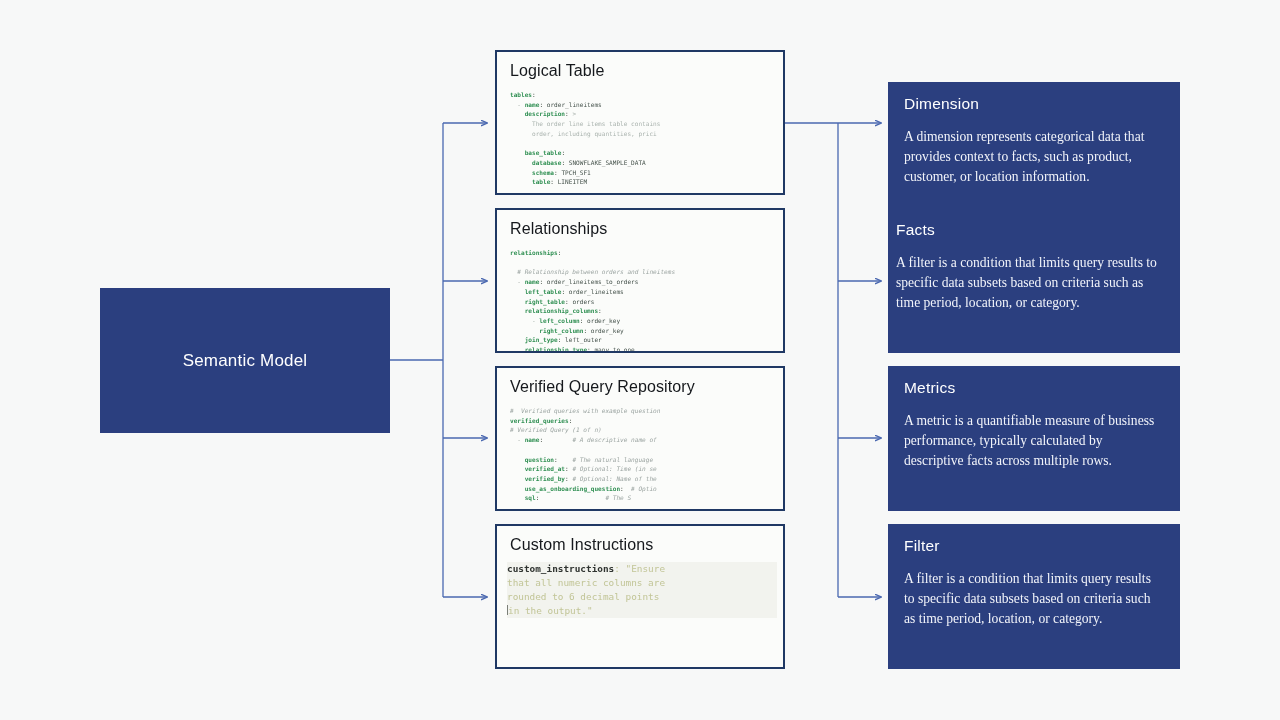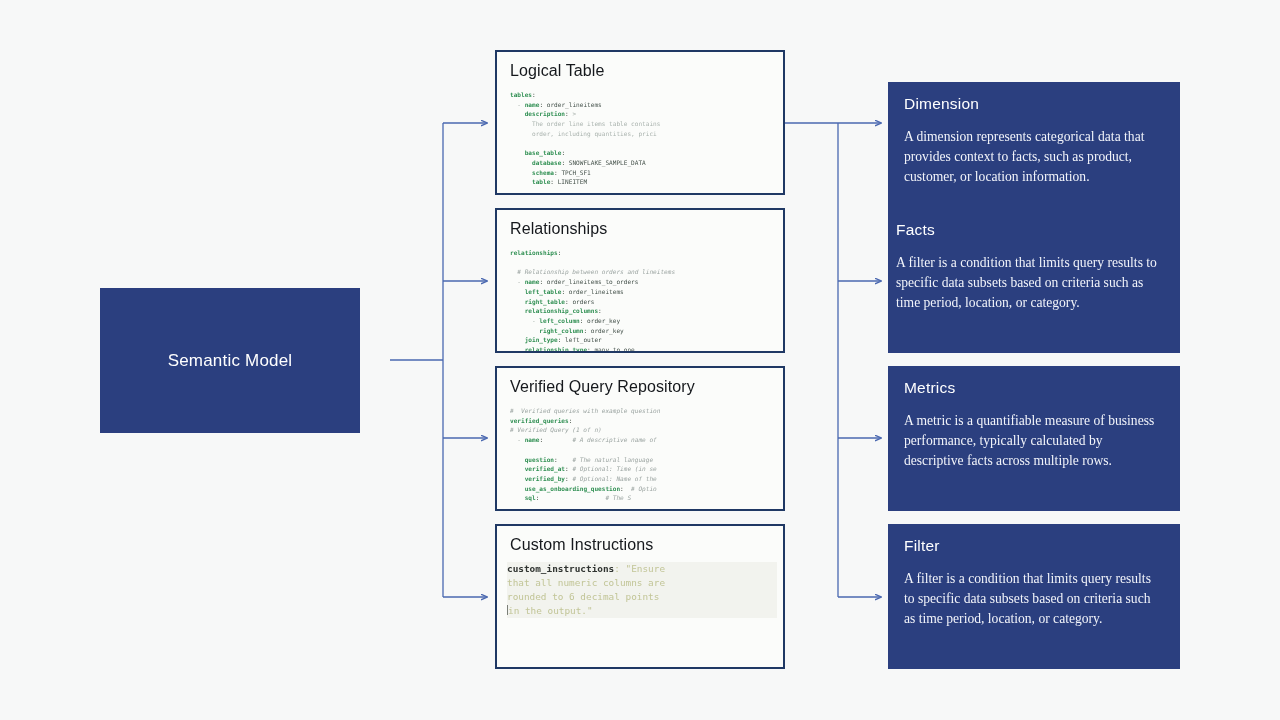--- a/index.html
+++ b/index.html
@@ -30,21 +30,21 @@
     width: 1280px;
     height: 720px;
     pointer-events: none;
   }
 
   
   .root-node {
     position: absolute;
     left: 100px;
     top: 288px;
-    width: 260px;
+    width: 290px;
     height: 145px;
     background: #2b3f7f;
     display: flex;
     align-items: center;
     justify-content: center;
   }
   .root-node .root-label {
     color: #ffffff;
     font-size: 17px;
     font-weight: 400;

